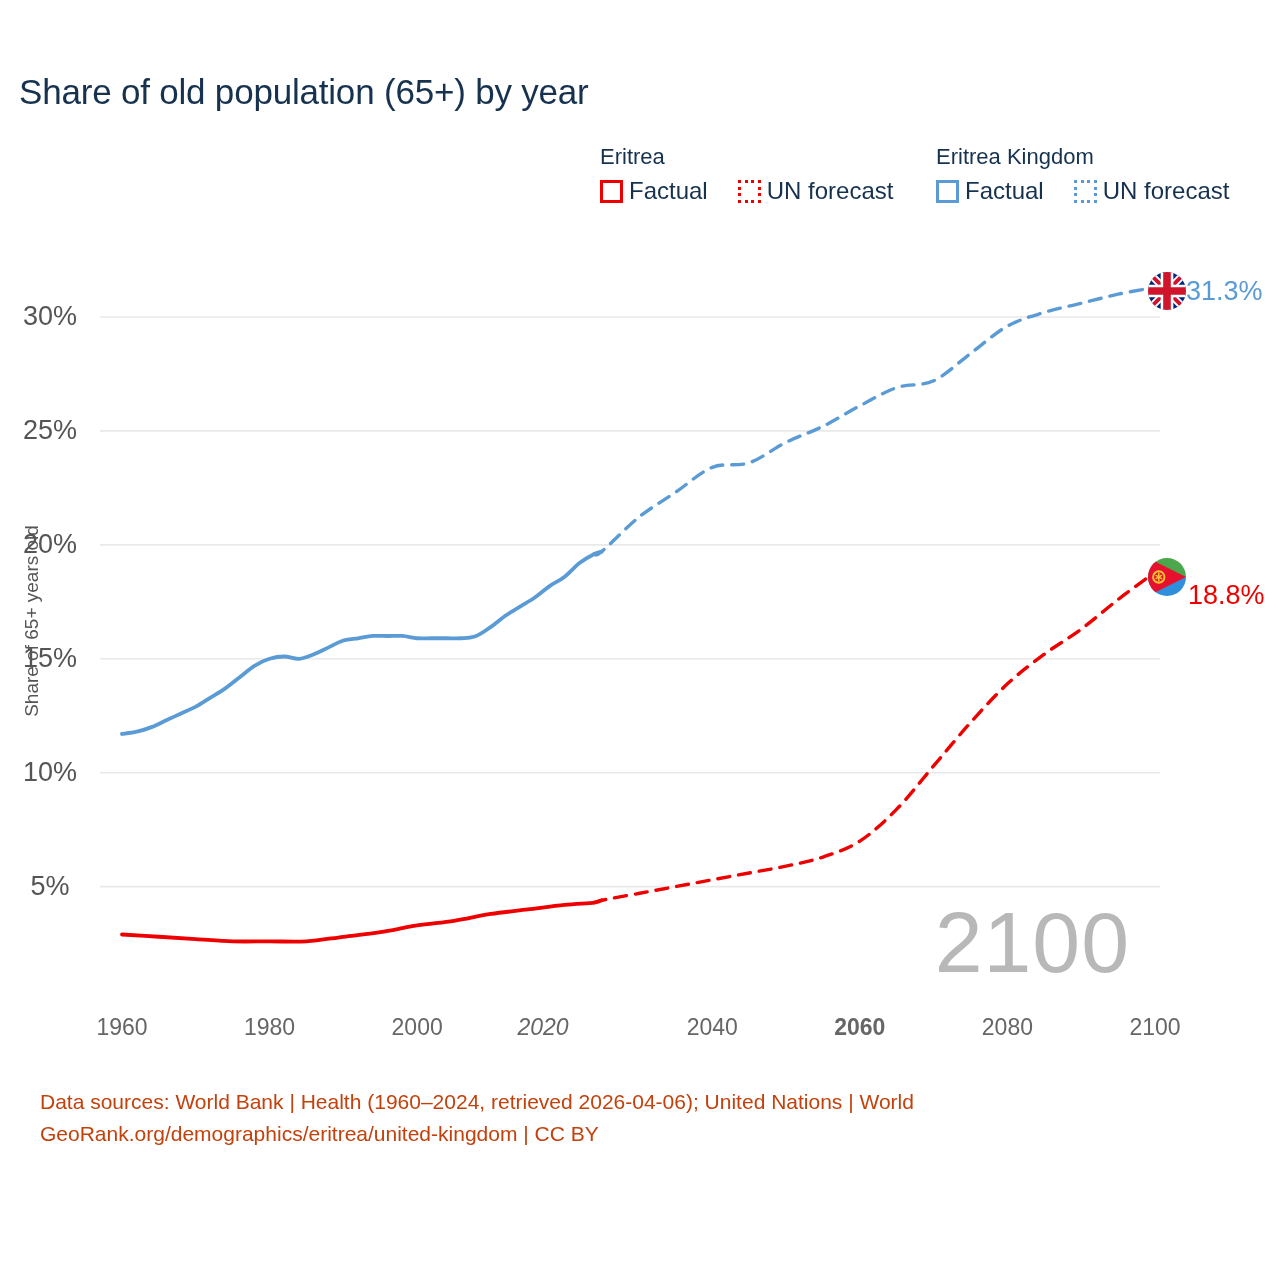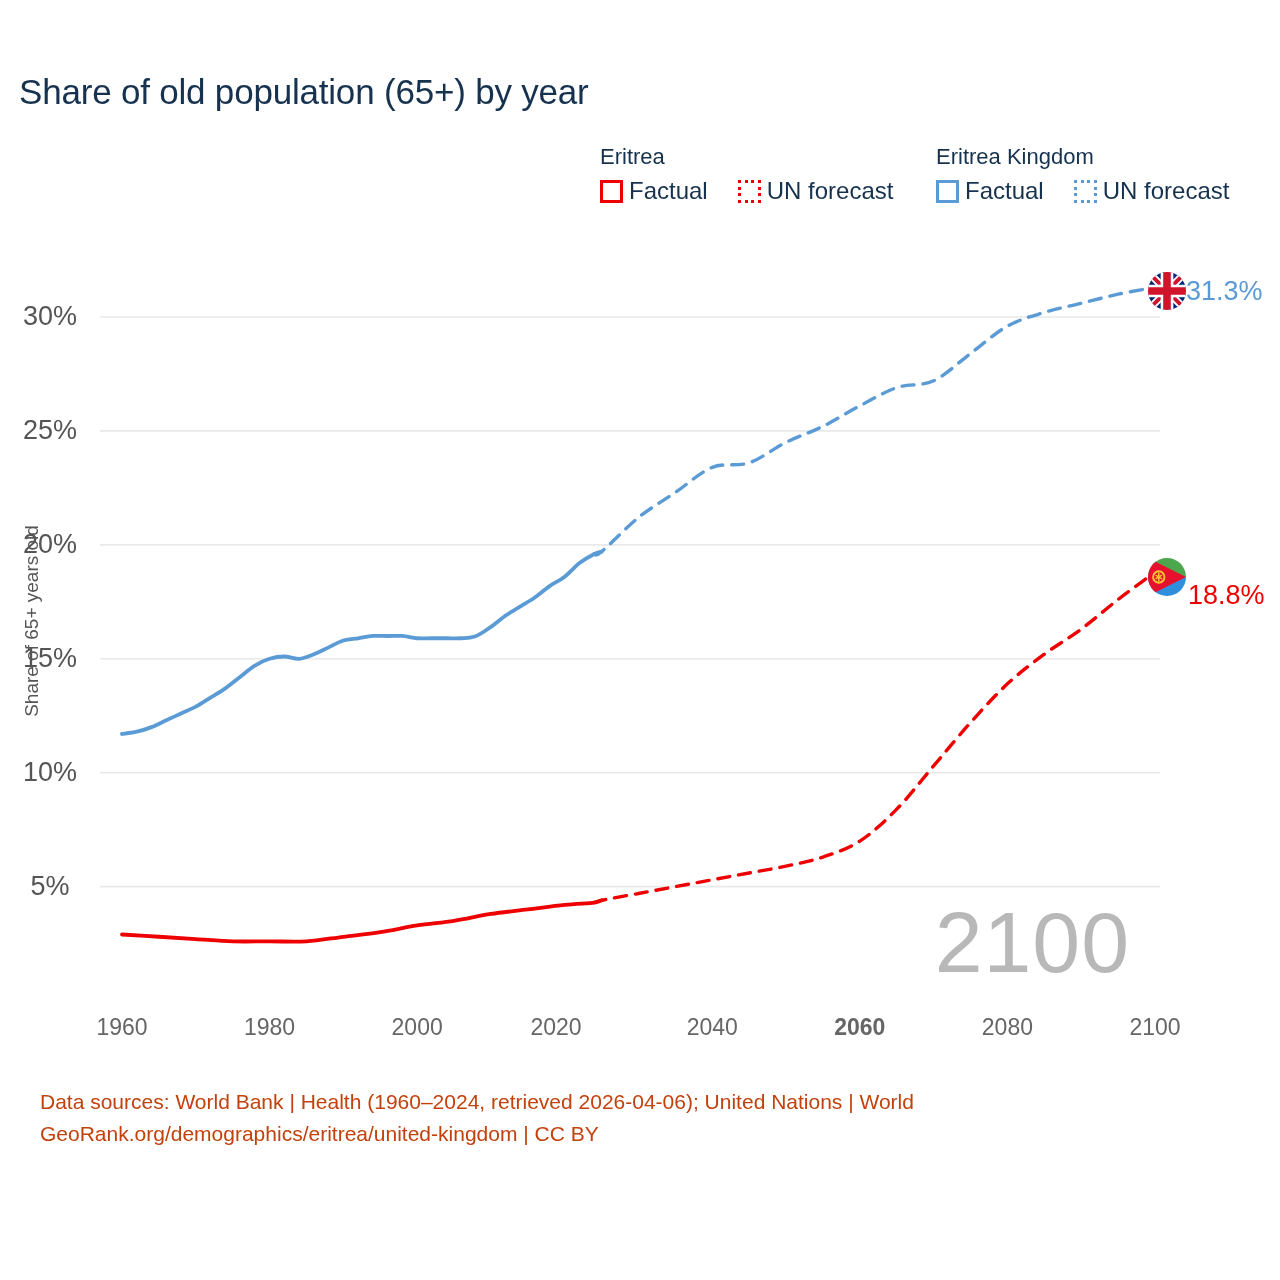--- a/index.html
+++ b/index.html
@@ -216,21 +216,21 @@
       <div class="ytick" style="left: 10px; top: 756.705px;">10%</div>
       <div class="ytick" style="left: 10px; top: 642.77px;">15%</div>
       <div class="ytick" style="left: 10px; top: 528.836px;">20%</div>
       <div class="ytick" style="left: 10px; top: 414.902px;">25%</div>
       <div class="ytick" style="left: 10px; top: 300.967px;">30%</div>
     </div>
   <div id="xtick-container">
       <div class="xtick" style="left: 62px;">1960</div>
       <div class="xtick" style="left: 209.571px;">1980</div>
       <div class="xtick" style="left: 357.143px;">2000</div>
-      <div class="xtick" style="left: 496px;">2020</div>
+      <div class="xtick" style="left: 483px; font-style: italic;">2020</div>
       <div class="xtick" style="left: 652.286px;">2040</div>
       <div class="xtick" style="left: 799.857px; font-weight: bold;">2060</div>
       <div class="xtick" style="left: 947.429px;">2080</div>
       <div class="xtick" style="left: 1095px;">2100</div>
     </div>
 
   <div class="watermark">2100</div>
 
   <div class="flag uk">
     <svg width="38" height="38" viewBox="0 0 60 60">

